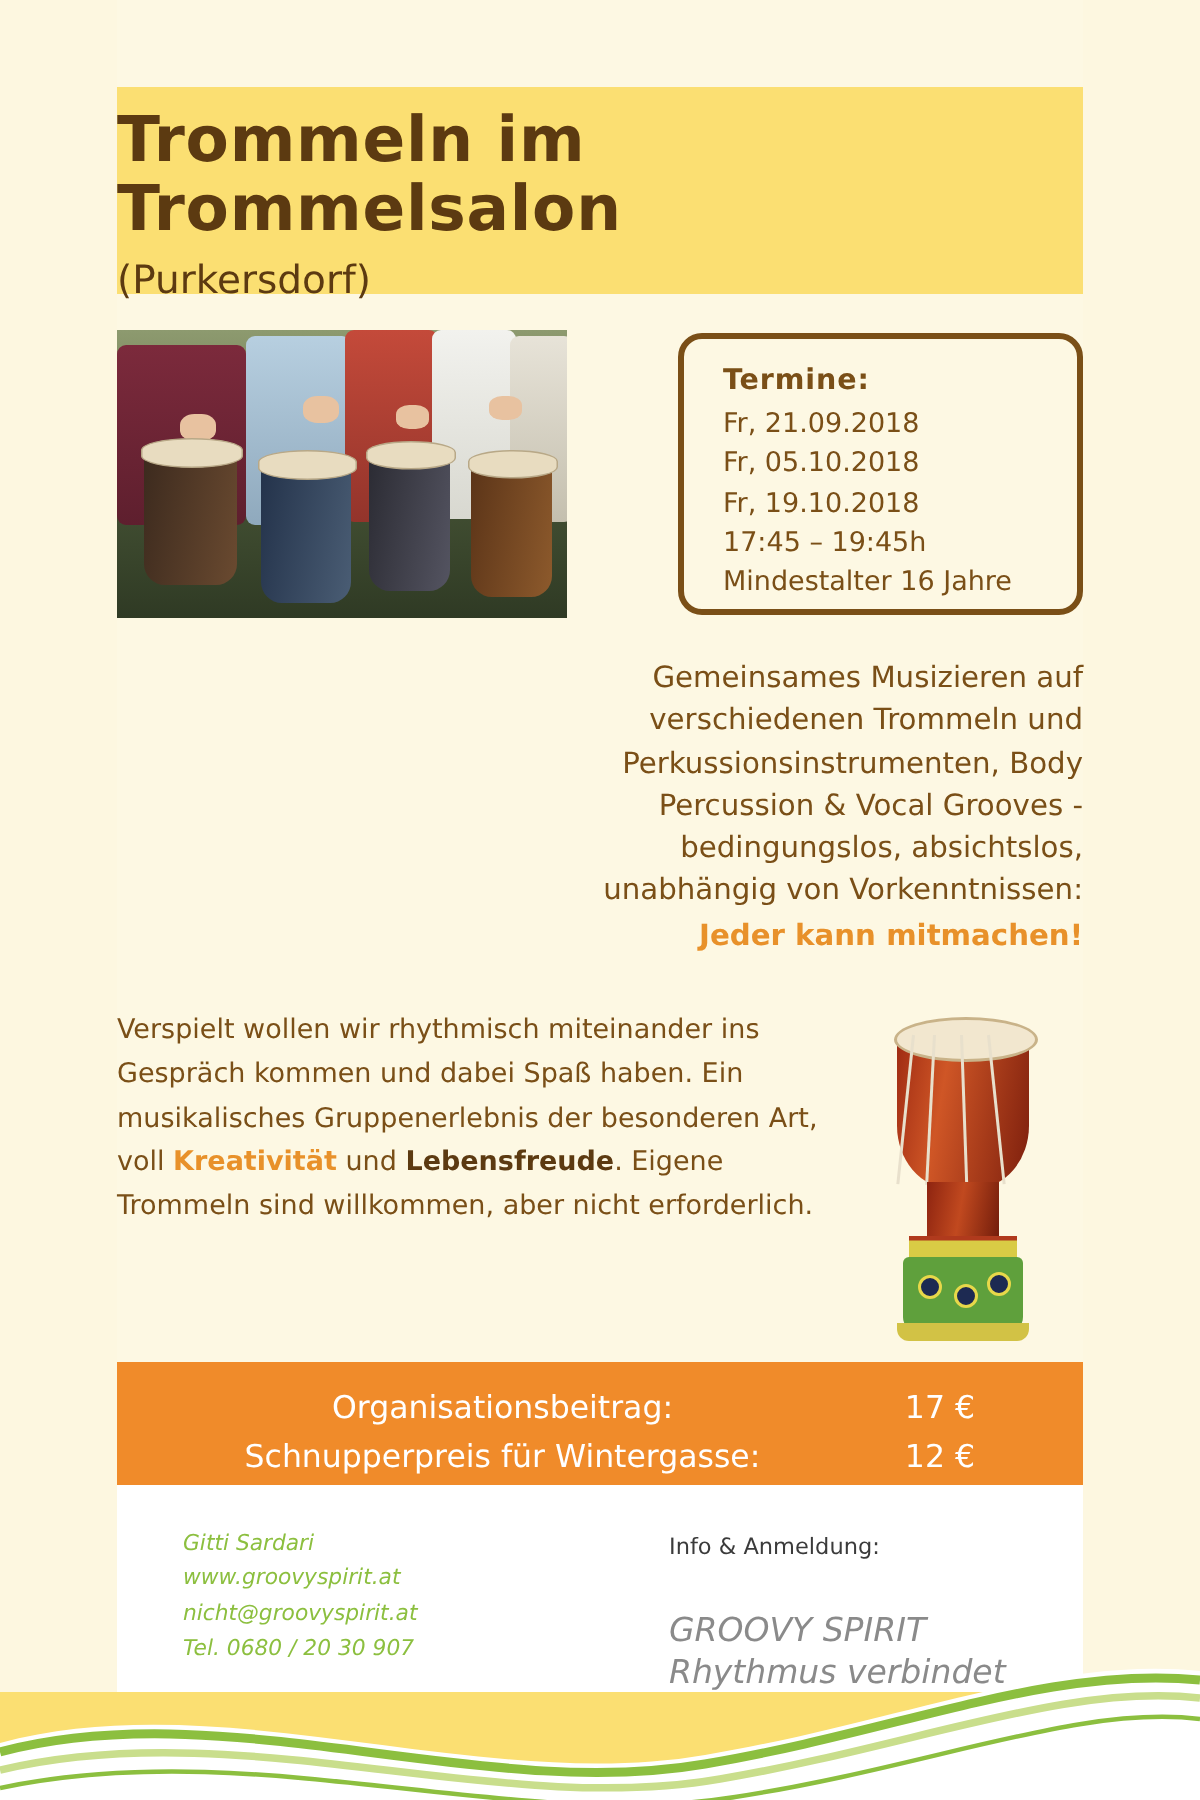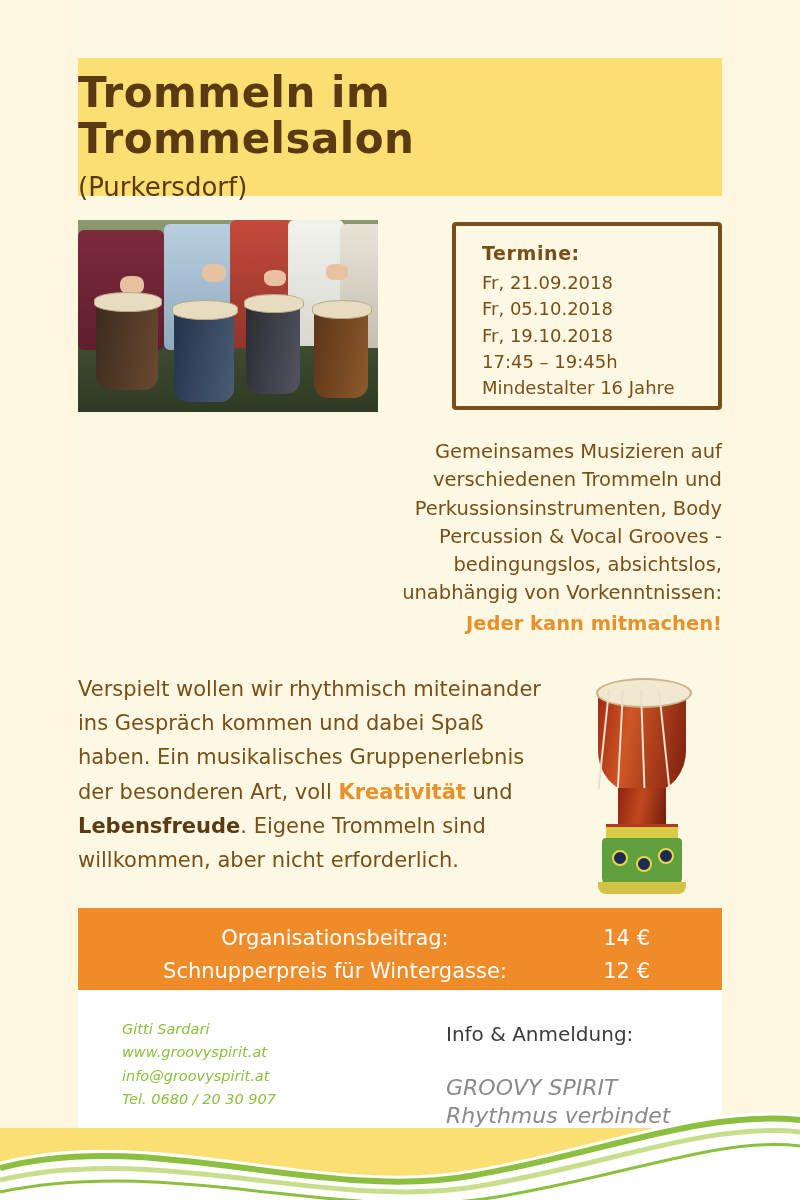--- a/index.html
+++ b/index.html
@@ -106,21 +106,21 @@
   }
 
   
   .termine-box {
     position: absolute;
     left: 452px;
     top: 222px;
     width: 270px;
     height: 188px;
     border: 4px solid #7a4f17;
-    border-radius: 4px;
+    border-radius: 16px;
     box-sizing: border-box;
     padding: 16px 0 0 26px;
   }
   .termine-title {
     font-weight: bold;
     font-size: 19px;
     color: #7a4f17;
     letter-spacing: 0.6px;
     margin-bottom: 6px;
   }
@@ -165,21 +165,21 @@
     display: block;
     margin-top: 2px;
   }
 
   
   .body-text {
     position: absolute;
     left: 78px;
     top: 672px;
     width: 470px;
-    font-size: 21px;
+    font-size: 18px;
     line-height: 1.63;
     color: #7a4f17;
   }
   .body-text .orange {
     color: #e8912a;
     font-weight: bold;
   }
   .body-text .bold {
     font-weight: bold;
     color: #5c3a11;
@@ -295,21 +295,21 @@
     font-size: 14.5px;
     font-weight: normal;
     color: #8cbf3f;
     line-height: 1.62;
     font-style: italic;
   }
   .info-label {
     position: absolute;
     left: 368px;
     top: 32px;
-    font-size: 20px;
+    font-size: 15px;
     color: #3b3b3b;
   }
   .brand {
     position: absolute;
     left: 368px;
     top: 84px;
     font-size: 22px;
     color: #8a8a8a;
     font-style: italic;
     line-height: 1.25;
@@ -403,33 +403,33 @@
       <div class="dot" style="left:10px;top:12px;"></div>
       <div class="dot" style="left:34px;top:18px;"></div>
       <div class="dot" style="left:56px;top:10px;"></div>
     </div>
     <div class="dj-foot"></div>
   </div>
 
   <div class="price-band">
     <div class="price-row">
       <div class="price-label">Organisationsbeitrag:</div>
-      <div class="price-value">14 €</div>
+      <div class="price-value">17 €</div>
     </div>
     <div class="price-row">
       <div class="price-label">Schnupperpreis für Wintergasse:</div>
       <div class="price-value">12 €</div>
     </div>
   </div>
 
   <div class="footer">
     <div class="contact">
       <div>Gitti Sardari</div>
       <div>www.groovyspirit.at</div>
-      <div>info@groovyspirit.at</div>
+      <div>nicht@groovyspirit.at</div>
       <div>Tel. 0680 / 20 30 907</div>
     </div>
     <div class="info-label">Info &amp; Anmeldung:</div>
     <div class="brand">
       <div>GROOVY SPIRIT</div>
       <div>Rhythmus verbindet</div>
     </div>
   </div>
 
   <div class="bottom-yellow"></div>

